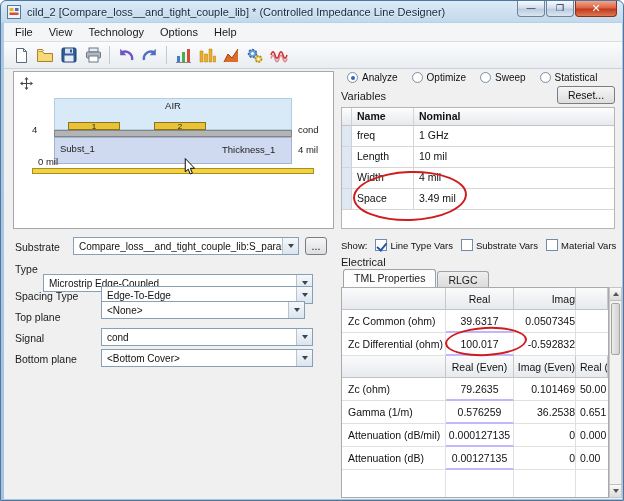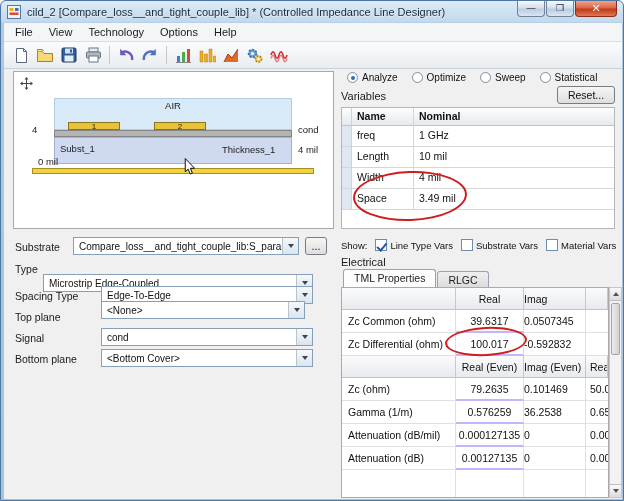--- a/index.html
+++ b/index.html
@@ -69,23 +69,23 @@
   .vnom { flex:1; border-bottom:1px solid #d6d6d6; padding:3px 0 0 5px; font-size:10.5px; }
   .vhead .vname, .vhead .vnom { background:linear-gradient(#fdfdfd,#e6e9ed); border-bottom:1px solid #c2c2c2; font-weight:bold; padding-top:2px; }
 
   
   .tabbar { position:absolute; left:342px; top:268px; height:18px; display:flex; align-items:flex-end; }
   .tab { padding:2px 10px 3px; font-size:10.5px; border:1px solid #9aa3ab; border-bottom:none; border-radius:3px 3px 0 0; background:linear-gradient(#efefef,#dcdcdc); color:#222; margin-right:1px; height:16px; }
   .tab.active { background:#fdfdfd; height:18px; position:relative; z-index:2; }
   .etable { position:absolute; left:340px; top:286px; width:268px; height:211px; background:#fff; border:1px solid #aaa; overflow:hidden; }
   .erow { display:flex; height:23px; }
   .erow.hdr { height:22px; }
-  .ecL { width:114px; border-right:1px solid #e0e0e0; border-bottom:1px solid #e0e0e0; padding:5px 0 0 6px; font-size:10.5px; white-space:nowrap; overflow:hidden; }
+  .ecL { width:104px; border-right:1px solid #e0e0e0; border-bottom:1px solid #e0e0e0; padding:5px 0 0 6px; font-size:10.5px; white-space:nowrap; overflow:hidden; }
   .ec2 { width:68px; border-right:1px solid #e0e0e0; border-bottom:2px solid #c4b5fd; padding-top:5px; text-align:center; font-size:10.5px; white-space:nowrap; overflow:hidden; }
-  .ec3 { width:62px; border-right:1px solid #e0e0e0; border-bottom:1px solid #e0e0e0; padding-top:5px; text-align:left; font-size:10.5px; white-space:nowrap; overflow:hidden; }
+  .ec3 { width:62px; border-right:1px solid #e0e0e0; border-bottom:1px solid #e0e0e0; padding-top:5px; text-align:right; font-size:10.5px; white-space:nowrap; overflow:hidden; }
   .ec4 { flex:1; border-bottom:1px solid #e0e0e0; padding:5px 0 0 4px; font-size:10.5px; white-space:nowrap; overflow:hidden; }
   .hdr .ecL,.hdr .ec2,.hdr .ec3,.hdr .ec4 { background:linear-gradient(#fbfbfc,#e7eaee); border-right:1px solid #c8c8c8; border-bottom:1px solid #c2c2c2; font-size:10.5px; padding-top:5px; }
   .erow.stub { height:30px; }
   .erow.stub > div { border-bottom:none; }
 
   
   .sbar { position:absolute; left:608px; top:286px; width:13px; height:211px; background:#f2f2f2; border:1px solid #c6c6c6; }
   .sbtn { position:absolute; left:0; width:11px; height:13px; background:linear-gradient(#fafafa,#dcdcdc); border-bottom:1px solid #c0c0c0; display:flex; align-items:center; justify-content:center; }
   .sbtn.down { bottom:0; border-top:1px solid #c0c0c0; border-bottom:none; }
   .tri-up { border-left:3px solid transparent; border-right:3px solid transparent; border-bottom:4px solid #555; }

